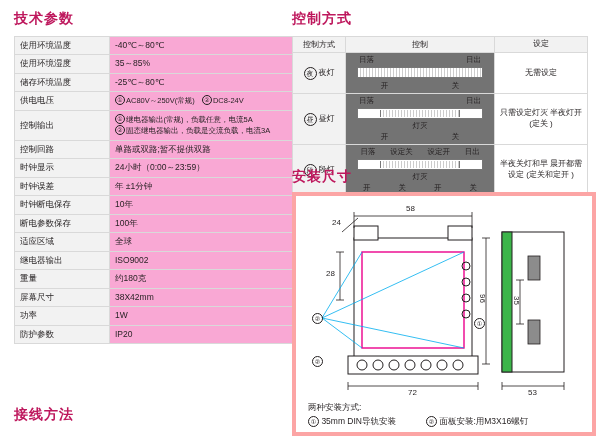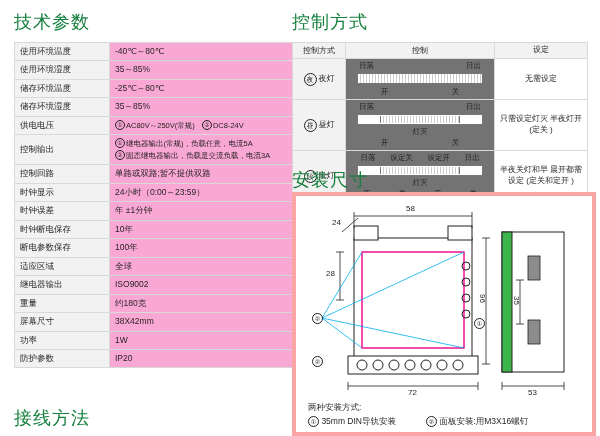--- a/index.html
+++ b/index.html
@@ -4,21 +4,21 @@
 <style>
   html,body{margin:0;padding:0;}
   body{
     width:600px;height:436px;
     background:#ffffff;
     font-family:"Liberation Sans","DejaVu Sans",sans-serif;
     font-size:9px;color:#231f20;
     position:relative;overflow:hidden;
   }
   .h2{
-    color:#15803d;font-size:18px;font-weight:normal;letter-spacing:1px;
+    color:#be185d;font-size:14px;font-weight:bold;letter-spacing:1px;
   }
   
   #left{position:absolute;left:14px;top:10px;width:260px;}
   #spec-title{margin-bottom:8px;}
   table.spec{border-collapse:collapse;width:296px;table-layout:fixed;border-radius:26px;}
   table.spec td{
     border:1px solid #d9d9d9;
     padding:3px 5px;
     font-size:8.5px;
     line-height:1.35;
@@ -89,24 +89,20 @@
       <td class="k">使用环境温度</td>
       <td class="v">-40℃～80℃</td>
     </tr>
     <tr>
       <td class="k">使用环境湿度</td>
       <td class="v">35～85%</td>
     </tr>
     <tr>
       <td class="k">储存环境温度</td>
       <td class="v">-25℃～80℃</td>
-    </tr>
-    <tr>
-      <td class="k">储存环境湿度</td>
-      <td class="v">35～85%</td>
     </tr>
     <tr>
       <td class="k">供电电压</td>
       <td class="v">
         <span class="circnum">①</span><span class="sub">AC80V～250V(常规)</span>
         &nbsp;&nbsp;<span class="circnum">②</span><span class="sub">DC8-24V</span>
       </td>
     </tr>
     <tr>
       <td class="k">控制输出</td>

